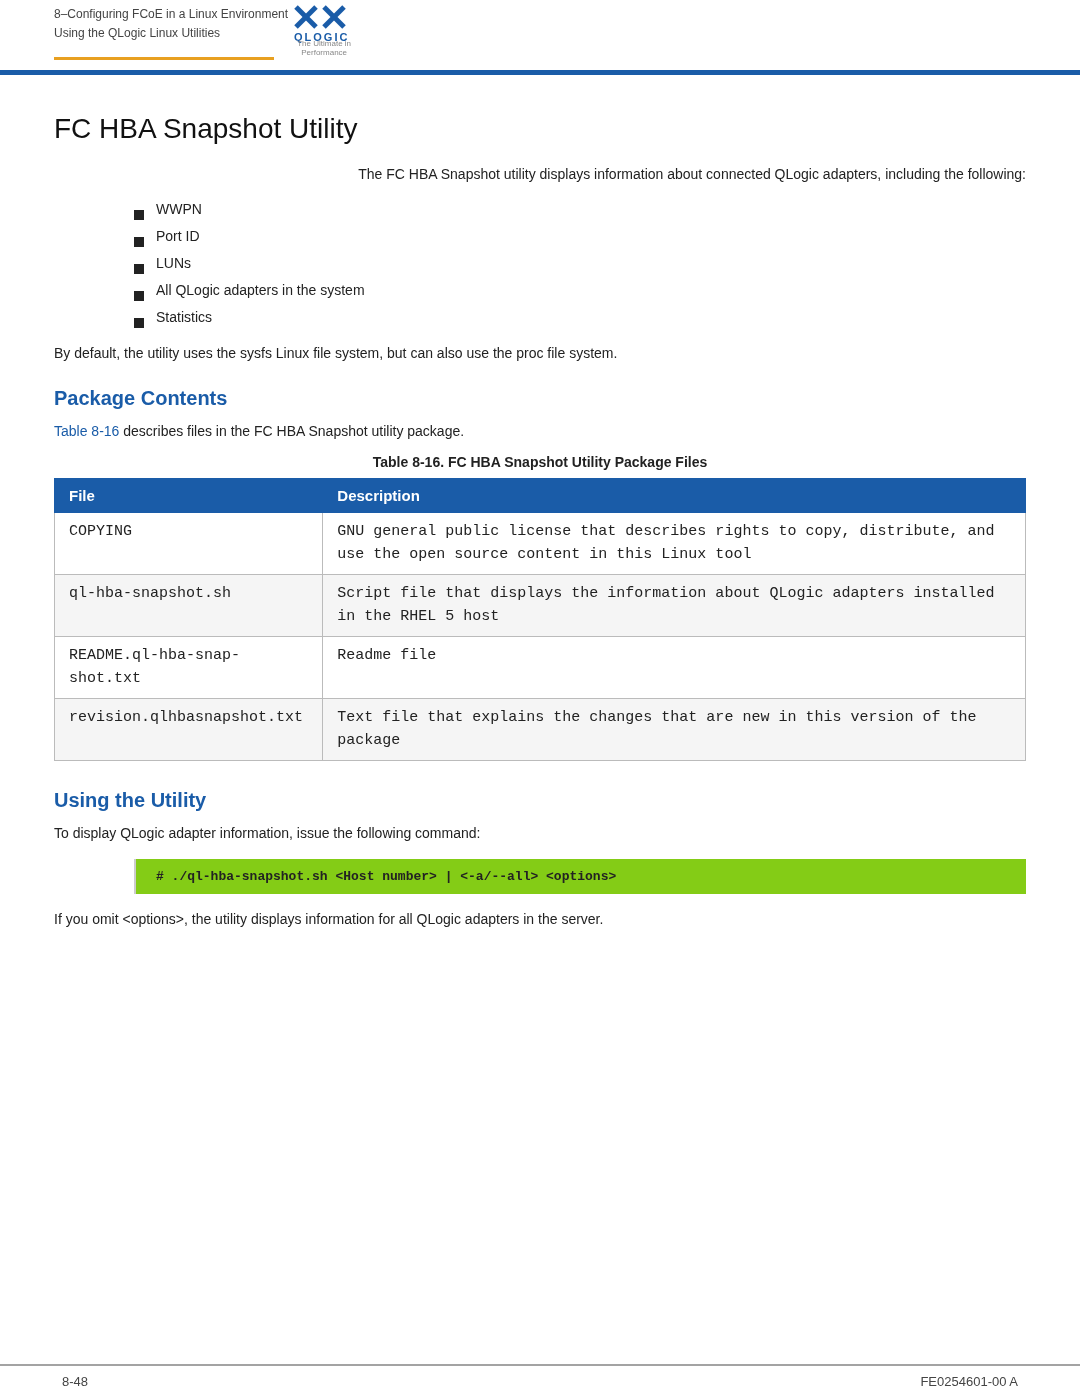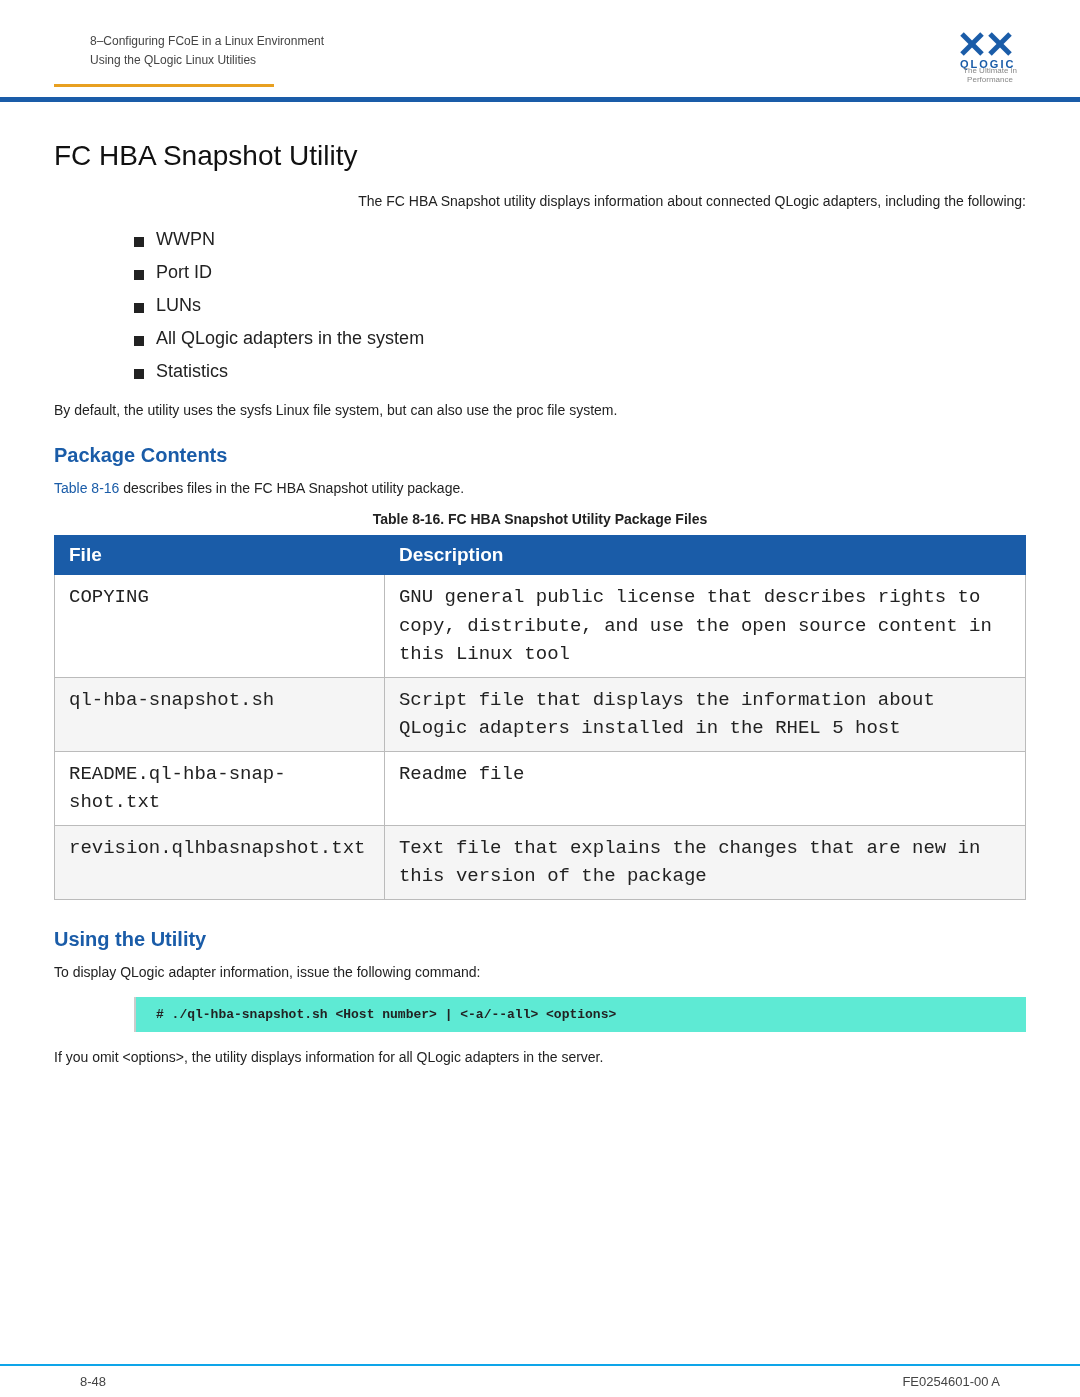--- a/index.html
+++ b/index.html
@@ -9,24 +9,22 @@
       color: #222;
       background: #fff;
       width: 1080px;
       min-height: 1397px;
       position: relative;
     }
 
     
     .page-header {
       display: flex;
-      justify-content: space-between;
       align-items: flex-start;
-      padding: 32px 54px 0 54px;
-      margin-left: 36px;
+      padding: 5px 54px 0 54px;
     }
     .header-text {
       font-size: 12px;
       color: #444;
       line-height: 1.6;
     }
     .logo-container {
       display: flex;
       flex-direction: column;
       align-items: center;
@@ -77,23 +75,23 @@
     }
 
     
     .bullet-list {
       margin-left: 80px;
       margin-bottom: 14px;
       list-style: none;
     }
     .bullet-list li {
       display: flex;
-      align-items: center;
+      align-items: flex-end;
       margin-bottom: 6px;
-      font-size: 18px;
+      font-size: 14px;
       line-height: 1.5;
     }
     .bullet-square {
       display: inline-block;
       width: 10px;
       height: 10px;
       background: #222;
       margin-right: 12px;
       margin-top: 4px;
       flex-shrink: 0;
@@ -127,21 +125,21 @@
     .ref-link {
       color: #1a5ca8;
       text-decoration: none;
     }
 
     
     .data-table {
       width: 100%;
       border-collapse: collapse;
       margin-bottom: 28px;
-      font-size: 19px;
+      font-size: 15px;
     }
     .data-table thead tr th {
       background: #1a5ca8;
       color: #fff;
       font-weight: bold;
       padding: 8px 14px;
       text-align: left;
       border: 1px solid #1a5ca8;
     }
     .data-table tbody tr td {
@@ -155,37 +153,37 @@
       background: #f5f5f5;
     }
     .data-table tbody tr:nth-child(odd) td {
       background: #fff;
     }
 
     
     .code-block {
       font-family: 'Courier New', Courier, monospace;
       font-size: 13px;
-      background: #5eead4;
+      background: #84cc16;
       padding: 10px 20px;
       margin: 14px 0 14px 80px;
       border-left: 2px solid #ccc;
       font-weight: bold;
     }
 
     
     .page-footer {
       position: absolute;
       bottom: 0;
       left: 0;
       right: 0;
-      border-top: 2px solid #0ea5e9;
+      border-top: 2px solid #a3a3a3;
       display: flex;
       justify-content: space-between;
-      padding: 8px 80px;
+      padding: 8px 62px;
       font-size: 13px;
       color: #444;
     }
 
     
     .section-para {
       margin-bottom: 12px;
       line-height: 1.6;
       font-size: 14px;
     }

